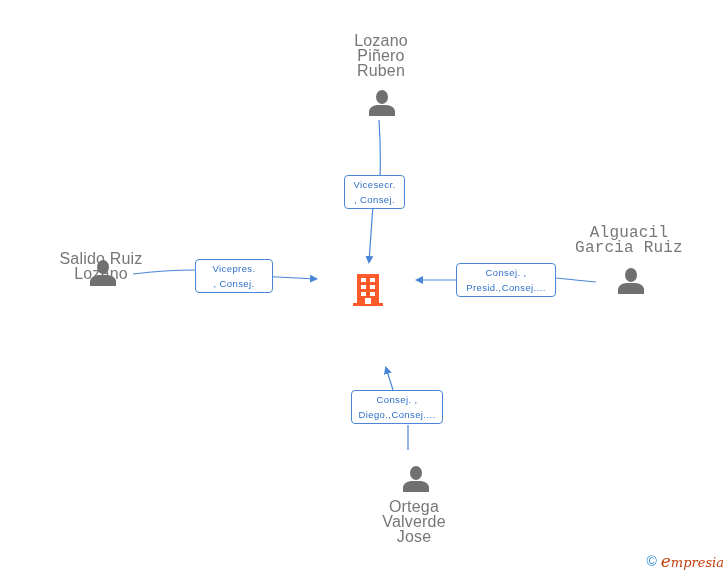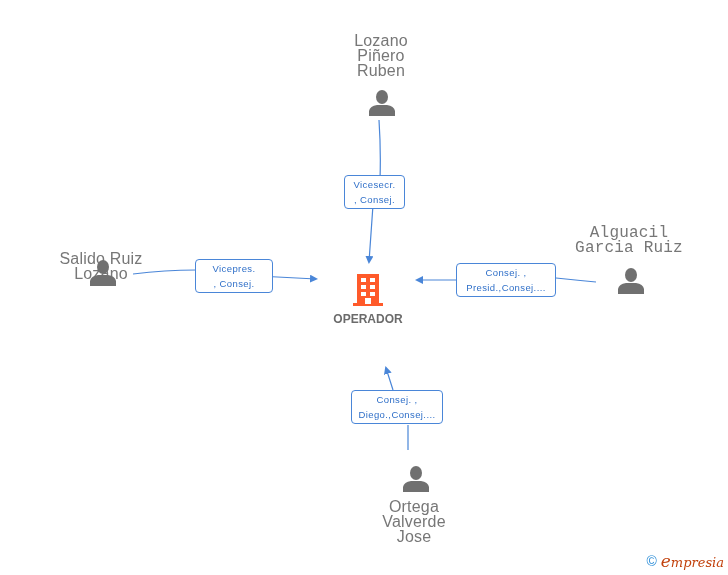--- a/index.html
+++ b/index.html
@@ -42,21 +42,20 @@
     <rect x="10" y="5" width="5" height="4"></rect>
       <rect x="19" y="5" width="5" height="4"></rect>
     <rect x="10" y="12" width="5" height="4"></rect>
       <rect x="19" y="12" width="5" height="4"></rect>
     <rect x="10" y="19" width="5" height="4"></rect>
       <rect x="19" y="19" width="5" height="4"></rect>
     <rect x="14" y="25" width="6" height="6"></rect>
   </g>
 </svg>
 <div class="company-name" style="left:298px; top:311px;">
-  <div>OPERADOR</div>
 </div>
 
 <div class="person-name" style="left:326px; top:33px;">
   <div>Lozano</div>
   <div>Piñero</div>
   <div>Ruben</div>
 </div>
 <svg class="person-icon" style="left:368px; top:88px;" viewBox="0 0 28 28">
   <ellipse cx="14" cy="9" rx="6" ry="7" fill="#707070"></ellipse>
   <path d="M1,28 L1,23 Q2,18 9,17 L19,17 Q26,18 27,23 L27,28 Z" fill="#707070"></path>

